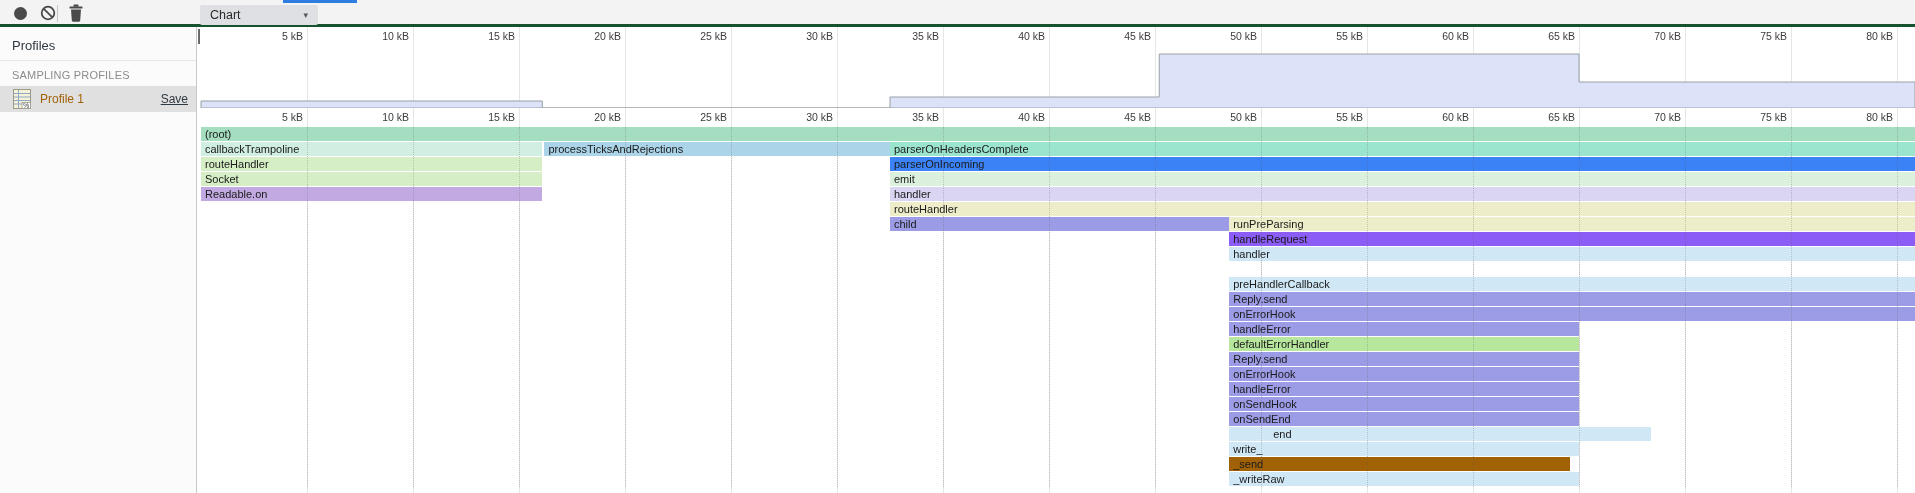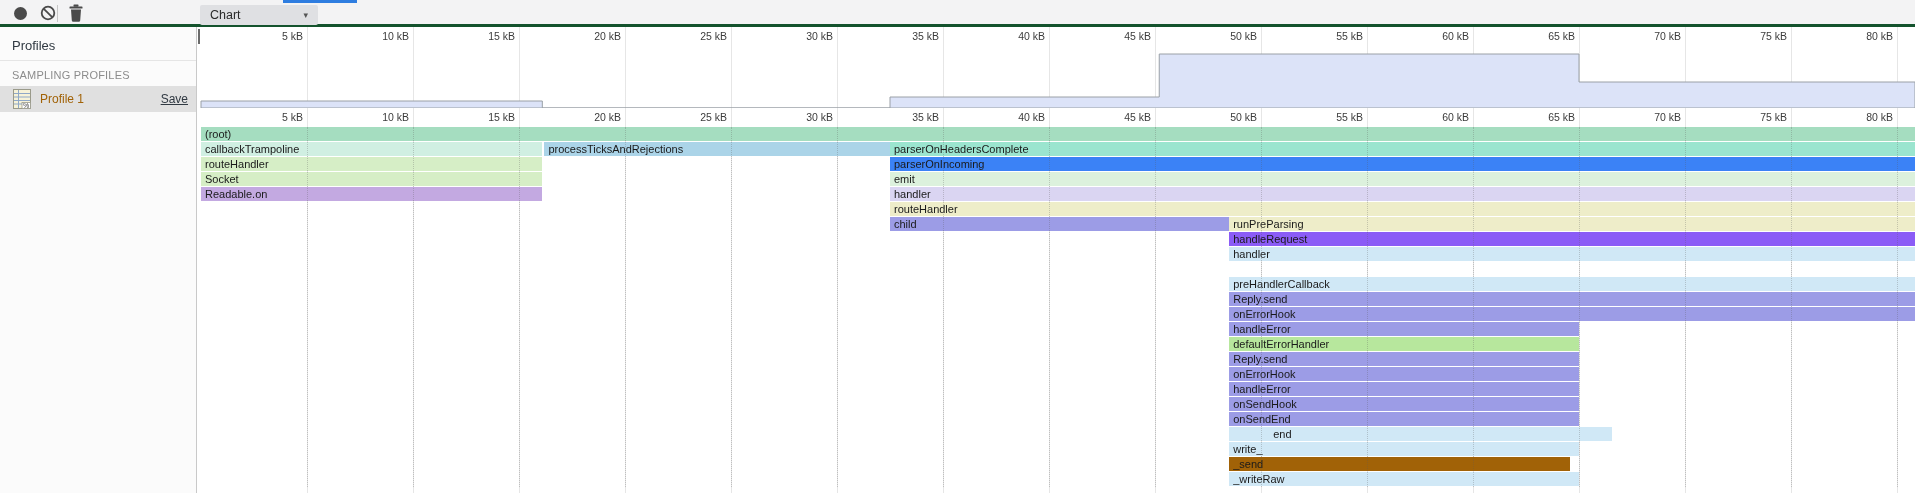--- a/index.html
+++ b/index.html
@@ -172,19 +172,19 @@
       <div class="flame-bar" style="left: 1031.2px; top: 250px; width: 685.8px; background: rgb(208, 232, 246);">preHandlerCallback</div>
       <div class="flame-bar" style="left: 1031.2px; top: 265px; width: 685.8px; background: rgb(156, 156, 230);">Reply.send</div>
       <div class="flame-bar" style="left: 1031.2px; top: 280px; width: 685.8px; background: rgb(156, 156, 230);">onErrorHook</div>
       <div class="flame-bar" style="left: 1031.2px; top: 295px; width: 349.8px; background: rgb(156, 156, 230);">handleError</div>
       <div class="flame-bar" style="left: 1031.2px; top: 310px; width: 349.8px; background: rgb(183, 231, 157);">defaultErrorHandler</div>
       <div class="flame-bar" style="left: 1031.2px; top: 325px; width: 349.8px; background: rgb(156, 156, 230);">Reply.send</div>
       <div class="flame-bar" style="left: 1031.2px; top: 340px; width: 349.8px; background: rgb(156, 156, 230);">onErrorHook</div>
       <div class="flame-bar" style="left: 1031.2px; top: 355px; width: 349.8px; background: rgb(156, 156, 230);">handleError</div>
       <div class="flame-bar" style="left: 1031.2px; top: 370px; width: 349.8px; background: rgb(156, 156, 230);">onSendHook</div>
       <div class="flame-bar" style="left: 1031.2px; top: 385px; width: 349.8px; background: rgb(156, 156, 230);">onSendEnd</div>
-      <div class="flame-bar" style="left: 1031.2px; top: 400px; width: 383px; background: rgb(208, 232, 246); padding-left: 44px;">end</div>
+      <div class="flame-bar" style="left: 1031.2px; top: 400px; width: 422px; background: rgb(208, 232, 246); padding-left: 44px;">end</div>
       <div class="flame-bar" style="left: 1031.2px; top: 415px; width: 349.8px; background: rgb(208, 232, 246);">write_</div>
       <div class="flame-bar" style="left: 1031.2px; top: 430px; width: 341px; background: #a16207;">_send</div>
       <div class="flame-bar" style="left: 1031.2px; top: 445px; width: 349.8px; background: rgb(208, 232, 246);">_writeRaw</div>
     </div>
 
 </div>
 
 </body></html>

